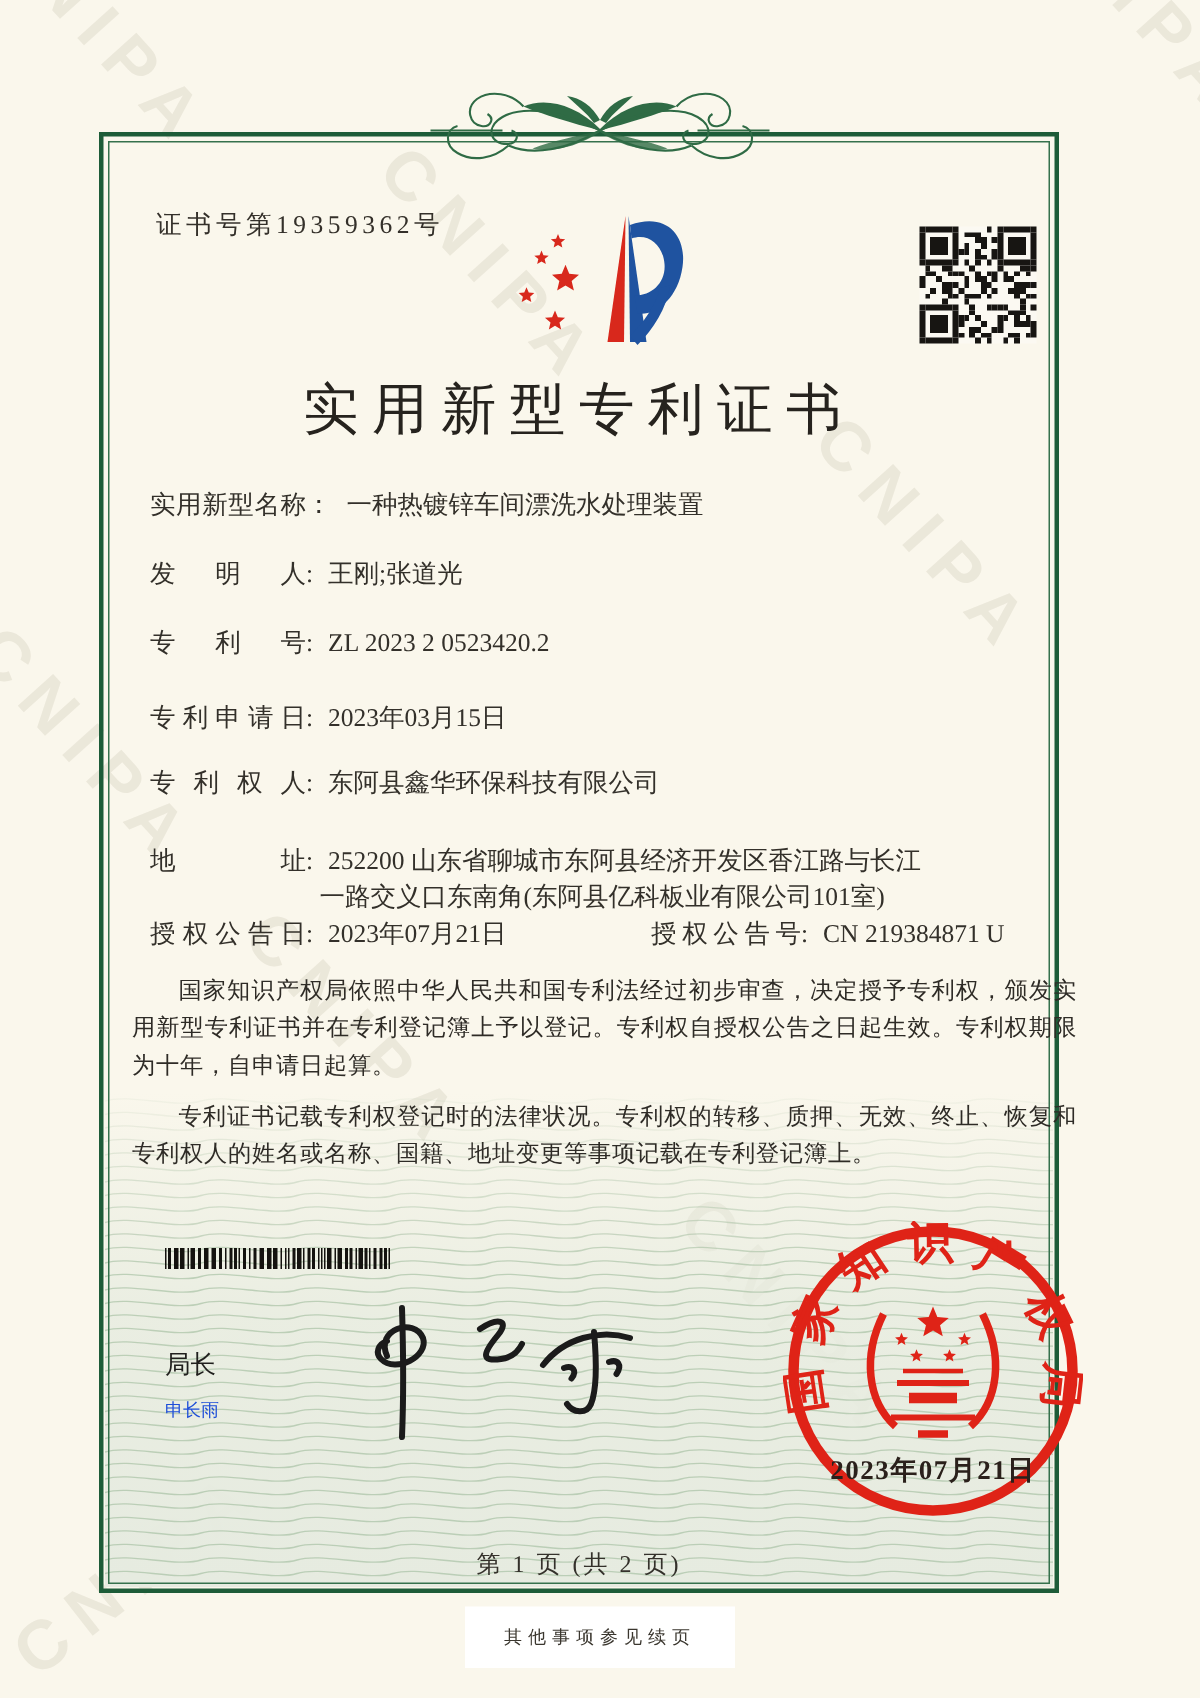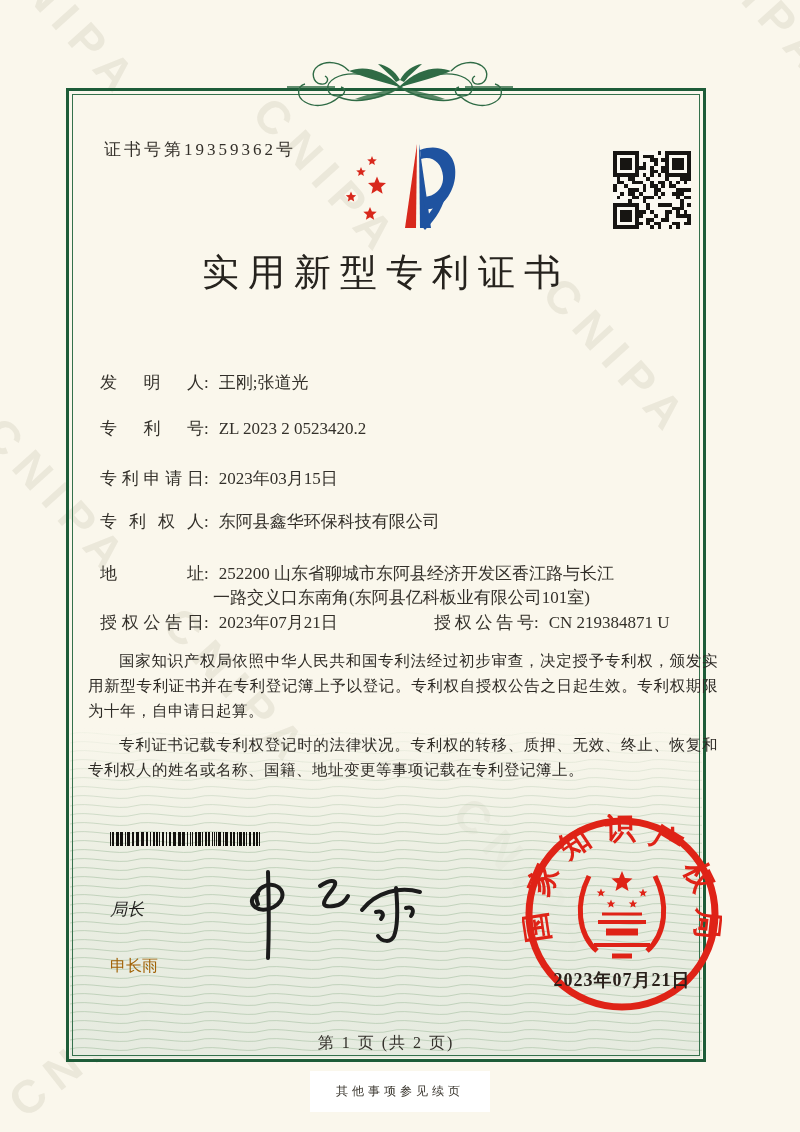--- a/index.html
+++ b/index.html
@@ -38,23 +38,23 @@
   .body{position:absolute;left:22px;top:560px;width:630px;font-size:15.5px;
         line-height:25px;text-align:justify;color:#2e2b26;}
   .body p{margin:0 0 9px;text-indent:2em;letter-spacing:.5px;}
   
   .waves{position:absolute;left:4px;right:4px;bottom:4px;height:330px;overflow:hidden;
          background:linear-gradient(rgba(231,236,224,0),rgba(231,236,224,.85) 45%,#e6ebe0);}
   
   .barcode{position:absolute;left:44px;top:744px;width:208px;height:14px;font-size:0;}
   .barcode i{display:inline-block;height:100%;background:#14120f;}
   .signer-title{position:absolute;left:44px;top:810px;font-family:"Liberation Sans",sans-serif;
-                font-size:17px;color:#201f1d;font-style:italic;}
+                font-size:17px;color:#201f1d;}
   .signer-name{position:absolute;left:44px;top:844px;font-family:"Liberation Sans",sans-serif;
-               font-size:16px;color:#a16207;margin-top:24px;}
+               font-size:12px;color:#1d4ed8;}
   .sig{position:absolute;left:158px;top:776px;}
   .seal{position:absolute;left:456px;top:726px;}
   .pagenum{position:absolute;left:0;width:100%;top:945px;text-align:center;
            font-size:16px;letter-spacing:2px;color:#34312b;}
   .note{position:absolute;left:50%;top:1071px;transform:translateX(-50%);
         background:#ffffff;padding:12px 26px;font-size:12px;letter-spacing:4px;
         color:#3a362e;white-space:nowrap;}
 </style>
 </head>
 <body>
@@ -571,20 +571,23 @@
         <div class="on"></div>
         <div></div>
         <div class="on"></div>
         <div></div>
         <div></div>
         <div></div>
       </div>
 
     <div class="title">实用新型专利证书</div>
 
+    <div class="row r-name">
+      <span class="lab">实用新型名称</span><span>：</span><span class="val">一种热镀锌车间漂洗水处理装置</span>
+    </div>
     <div class="row r-inv">
       <span class="lab">发明人</span><span>:</span><span class="val">王刚;张道光</span>
     </div>
     <div class="row r-pno">
       <span class="lab">专利号</span><span>:</span><span class="val">ZL 2023 2 0523420.2</span>
     </div>
     <div class="row r-fdate">
       <span class="lab">专利申请日</span><span>:</span><span class="val">2023年03月15日</span>
     </div>
     <div class="row r-pat">

